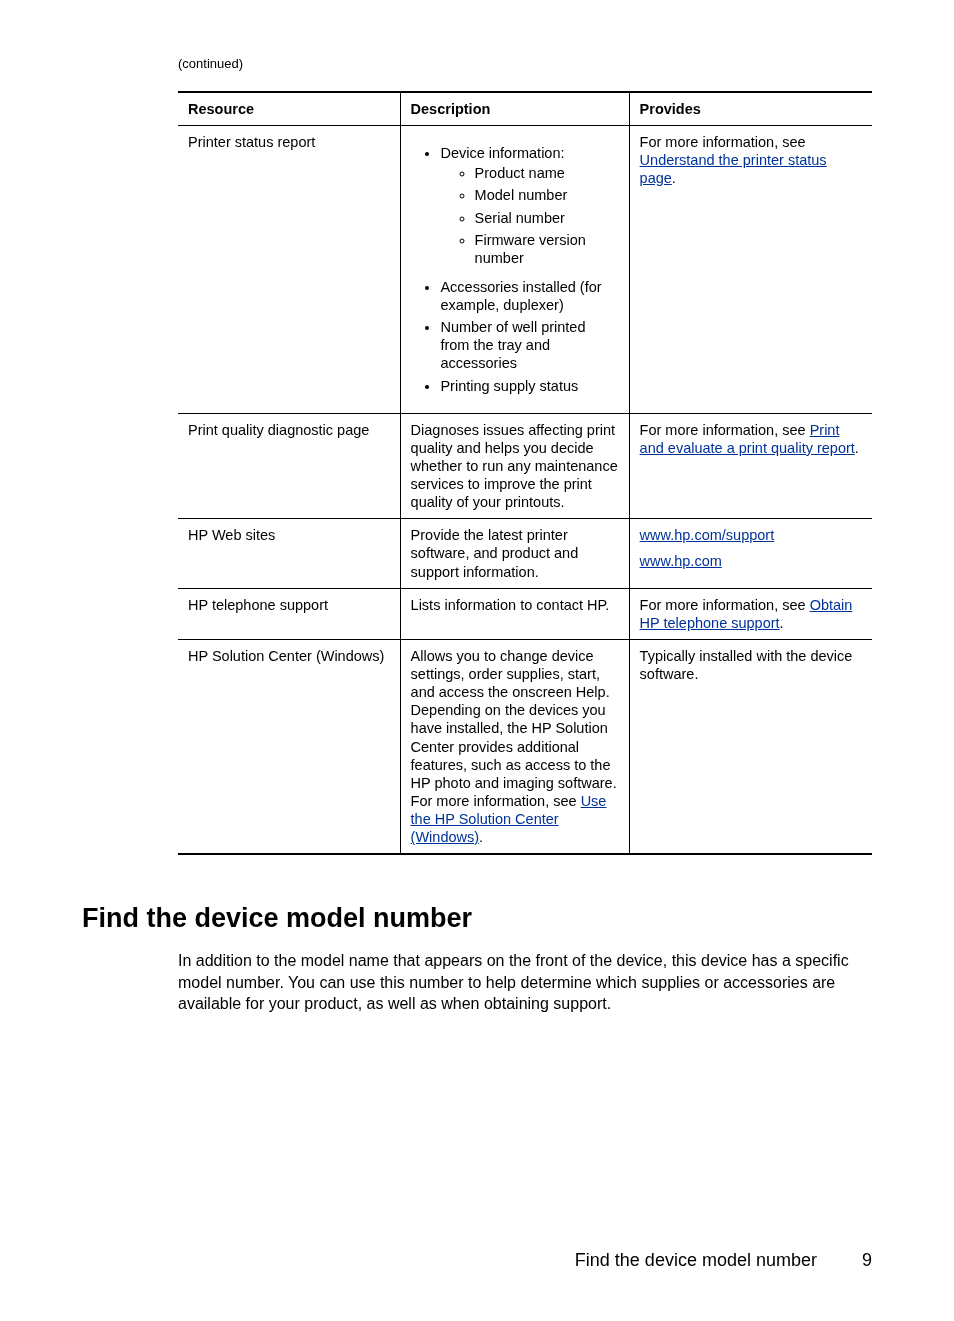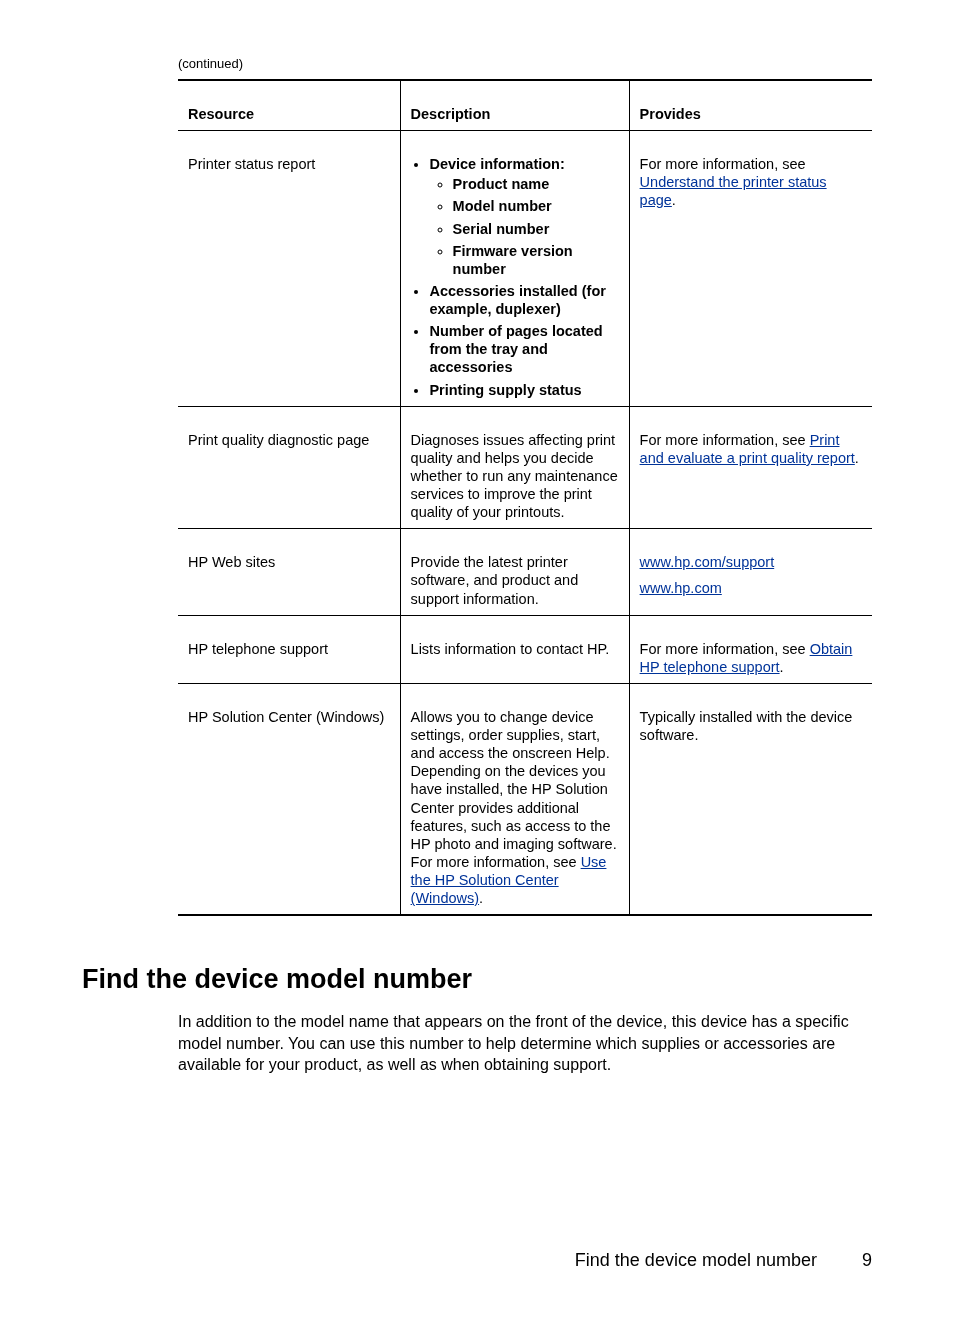--- a/index.html
+++ b/index.html
@@ -14,54 +14,53 @@
   }
   .page {
     width: 954px;
     min-height: 1321px;
     padding: 56px 82px 50px 82px;
     position: relative;
   }
   .continued {
     font-size: 13px;
     margin-left: 96px;
-    margin-bottom: 8px;
+    margin-bottom: 20px;
   }
   table.resources {
     border-collapse: collapse;
     width: calc(100% - 96px);
     margin-left: 96px;
     border-top: 2px solid #000;
     border-bottom: 2px solid #000;
   }
   table.resources th, table.resources td {
     text-align: left;
     vertical-align: top;
-    padding: 24px 10px 7px 10px;
+    padding: 7px 10px 7px 10px;
     font-size: 14.5px;
     line-height: 1.25;
     border-bottom: 1px solid #000;
   }
   table.resources th {
     font-weight: bold;
   }
   table.resources th:nth-child(1),
   table.resources td:nth-child(1) { width: 32%; border-right: 1px solid #000; }
   table.resources th:nth-child(2),
   table.resources td:nth-child(2) { width: 33%; border-right: 1px solid #000; }
   table.resources th:nth-child(3),
   table.resources td:nth-child(3) { width: 35%; }
   table.resources tr:last-child td { border-bottom: none; }
 
   a.link { color: #003399; text-decoration: underline; }
 
   ul.bullets, ul.subbullets {
-    margin: 0;
+    margin: 11px;
     padding-left: 1.3em;
-    font-weight: bold;
   }
   ul.bullets { list-style: disc; }
   ul.subbullets { list-style: circle; margin-top: 2px; padding-left: 1.6em; }
   ul.bullets > li, ul.subbullets > li { margin-bottom: 4px; }
   ul.bullets > li:last-child, ul.subbullets > li:last-child { margin-bottom: 0; }
 
   h1.section {
     font-size: 27px;
     font-weight: bold;
     margin: 48px 0 16px 0;
@@ -109,21 +108,21 @@
             <li>
               <span>Device information:</span>
               <ul class="subbullets">
                 <li>Product name</li>
                 <li>Model number</li>
                 <li>Serial number</li>
                 <li>Firmware version number</li>
               </ul>
             </li>
             <li>Accessories installed (for example, duplexer)</li>
-            <li>Number of pages located from the tray and accessories</li>
+            <li>Number of well printed from the tray and accessories</li>
             <li>Printing supply status</li>
           </ul>
         </td>
         <td>
           <span>For more information, see </span><a class="link">Understand the printer status page</a><span>.</span>
         </td>
       </tr>
 
       <tr>
         <td>Print quality diagnostic page</td>

